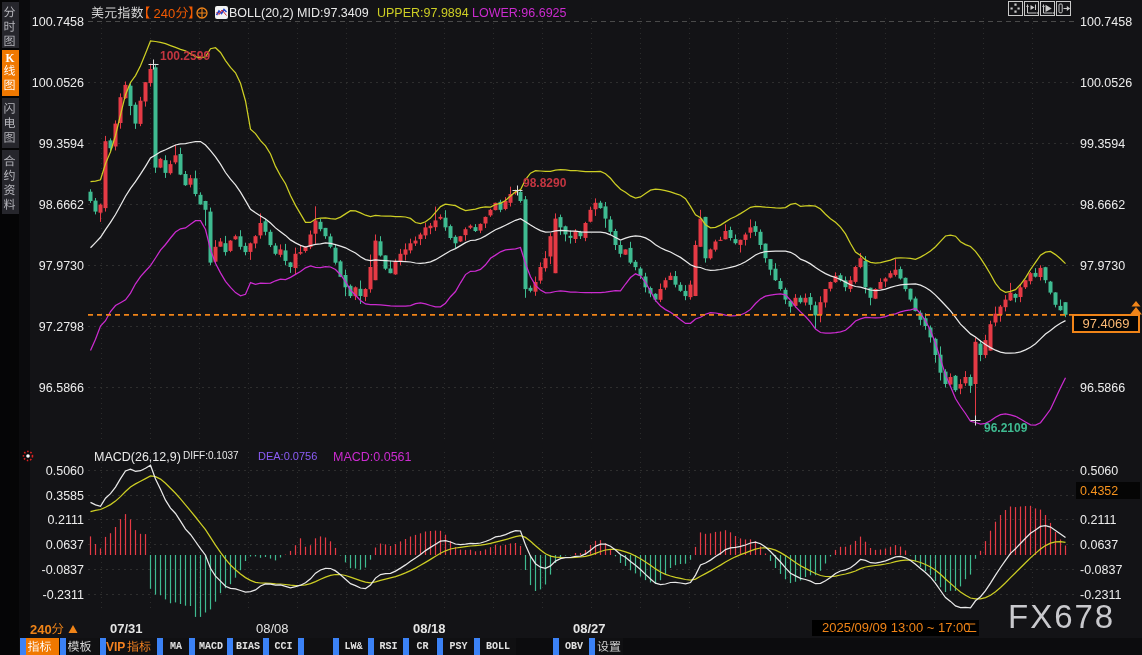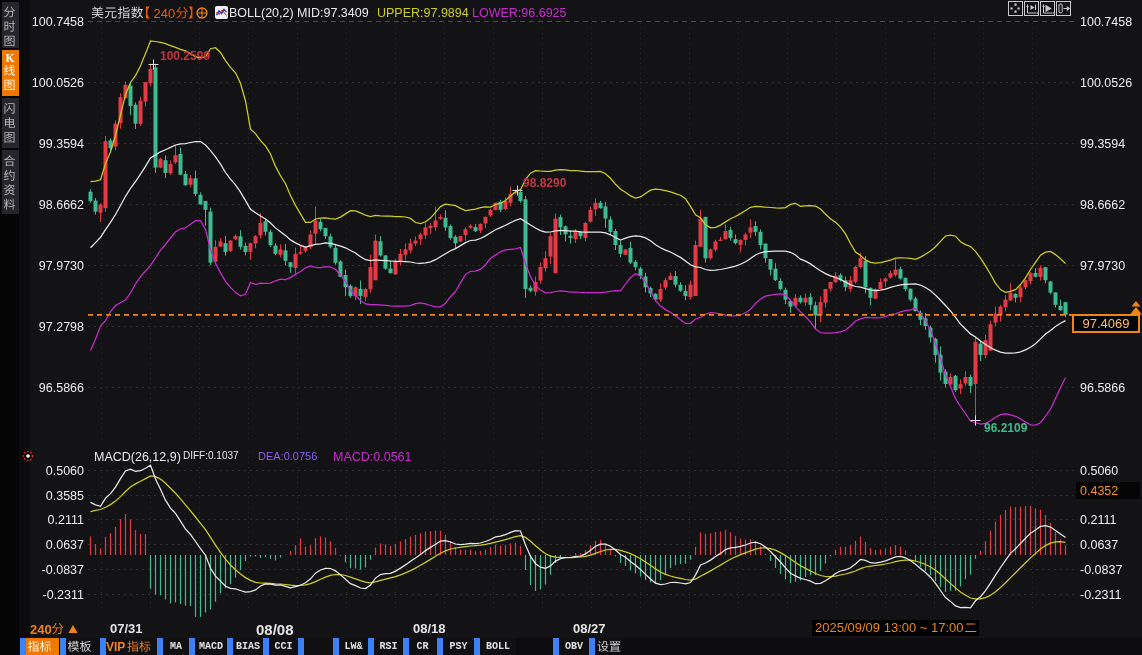--- a/index.html
+++ b/index.html
@@ -750,25 +750,26 @@
 <div class="t" style="left:183px;top:450px;color:#e9e9e9;font-size:10px;">DIFF:0.1037</div>
 <div class="t" style="left:258px;top:450px;color:#8b5cf6;font-size:11px;">DEA:0.0756</div>
 <div class="t" style="left:333px;top:450px;color:#cb2bcf;font-size:12.5px;">MACD:0.0561</div>
 
 <div class="t" style="left:1072px;top:314px;width:68px;height:19px;background:#050505;border:2px solid #f08418;color:#fdba74;text-align:center;line-height:15px;font-size:13px;">97.4069</div>
 <svg class="t" style="left:1130px;top:301px;" width="12" height="14">
       <path d="M6 0l4.5 5.5H1.5zM6 6l6 7.5H0z" fill="#f08418"></path>
     </svg>
 
 <div class="t" style="left:110px;top:621px;color:#e4e4e4;font-weight:bold;font-size:13px;">07/31</div>
-<div class="t" style="left:256px;top:621px;color:#e4e4e4;font-weight:bold;font-size:15px;">08/08</div>
+<div class="t" style="left:256px;top:621px;color:#e4e4e4;font-weight:normal;font-size:13px;">08/08</div>
 <div class="t" style="left:413px;top:621px;color:#e4e4e4;font-weight:bold;font-size:13px;">08/18</div>
 <div class="t" style="left:573px;top:621px;color:#e4e4e4;font-weight:bold;font-size:13px;">08/27</div>
 <div class="t" style="left:752px;top:621px;color:#e4e4e4;font-weight:bold;font-size:13px;margin-top:46px;">09/05</div>
-<div class="t" style="left:812px;top:620px;width:167px;height:16px;color:#f08418;background:#000;padding-left:3px;">2025/09/09 13:00 ~ 17:00</div>
+<div class="t" style="left:812px;top:620px;width:167px;height:16px;color:#f08418;background:#000;padding-left:10px;">2025/09/09 13:00 ~ 17:00</div>
+<div class="t" style="left:1008px;top:598px;color:#c9c9cd;font-size:33px;letter-spacing:2px;">FX678</div>
 
 <div id="toolbar"></div>
 <div class="tb" style="left:20px;width:39px;background:#f07800;color:#fff;"></div>
 <div class="tb" style="left:60px;width:39px;"></div>
 <div class="tb" style="left:100px;width:57px;"></div>
 <div class="tb m" style="left:157px;width:32px;">MA</div>
 <div class="tb m" style="left:189px;width:38px;">MACD</div>
 <div class="tb m" style="left:227px;width:36px;">BIAS</div>
 <div class="tb m" style="left:263px;width:35px;">CCI</div>
 <div class="tb m" style="left:298px;width:35px;padding-left:32px;">KDJ</div>

